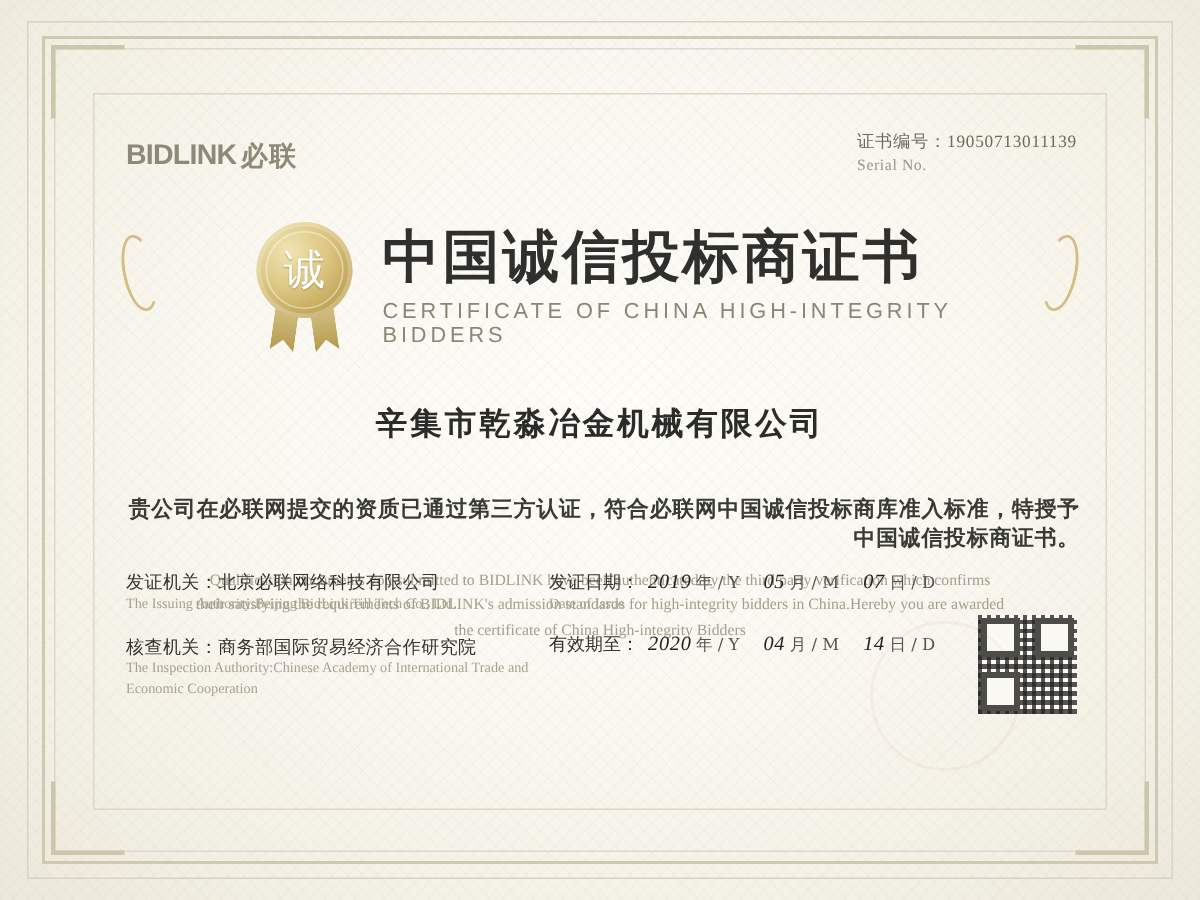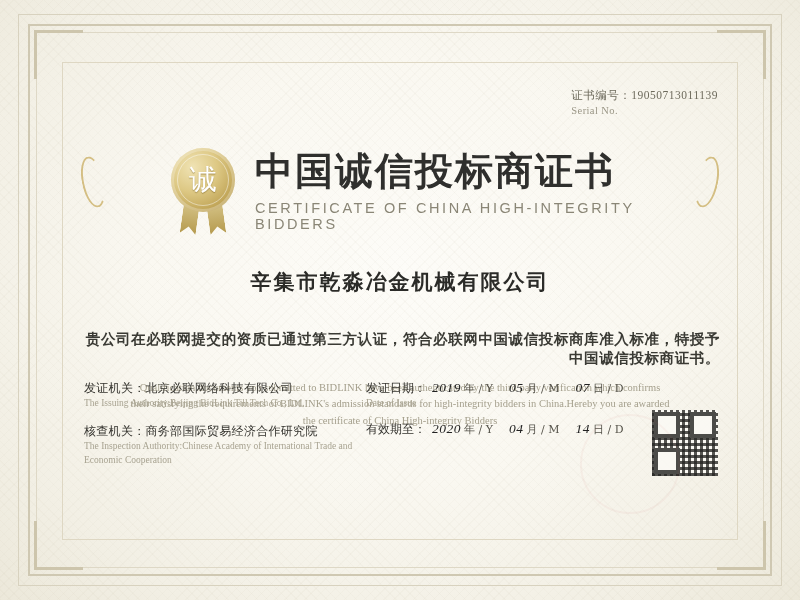--- a/index.html
+++ b/index.html
@@ -343,20 +343,24 @@
   <div class="border-frame"></div>
 
   <div class="corner tl"></div>
   <div class="corner tr"></div>
   <div class="corner bl"></div>
   <div class="corner br"></div>
 
   <div class="content">
 
     <div class="header-row">
+      <div class="logo">
+        <span class="logo-mark">BIDLINK</span>
+        <span class="logo-cn">必联</span>
+      </div>
       <div class="serial">
         <div class="serial-cn">
           <span>证书编号：</span><span>19050713011139</span>
         </div>
         <div class="serial-en">Serial No.</div>
       </div>
     </div>
 
     <div class="title-block">
       <div class="wreath-l"></div>

